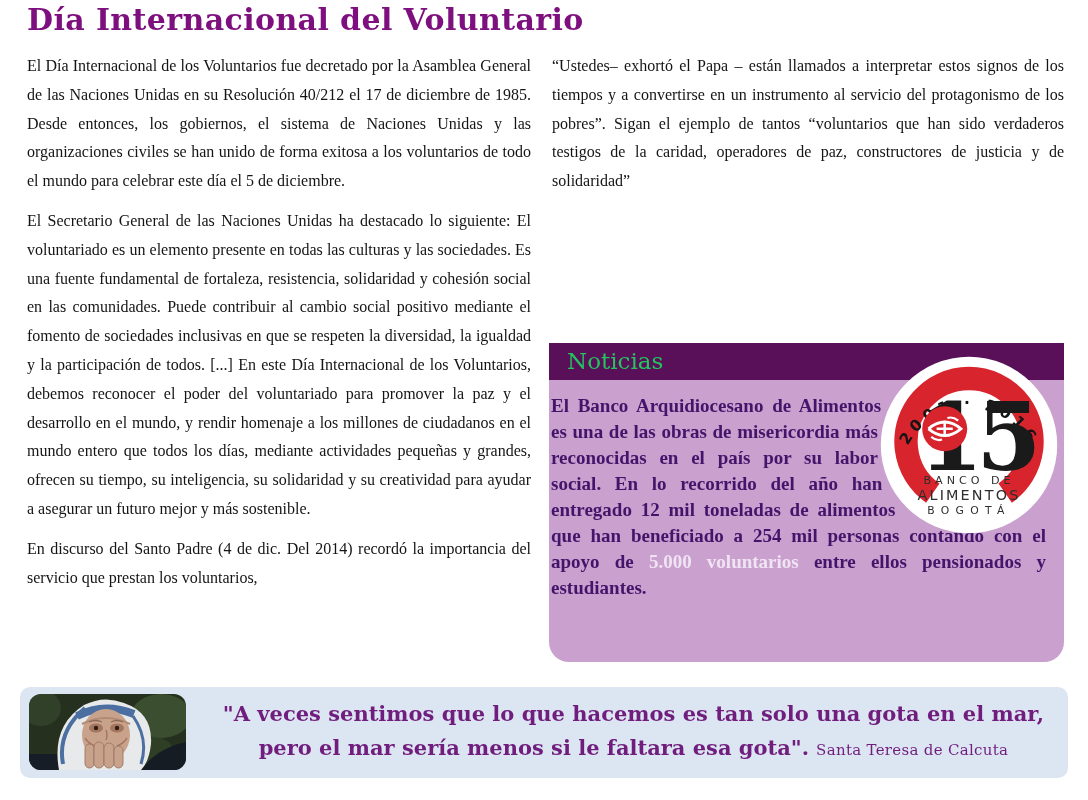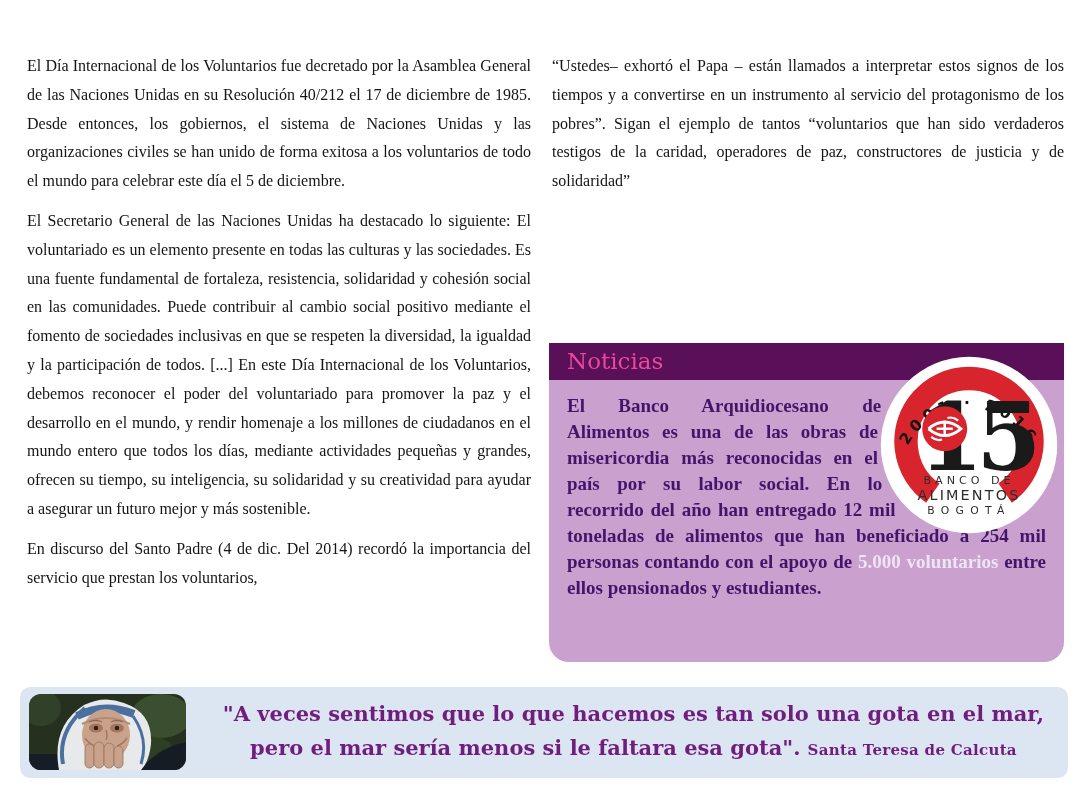--- a/index.html
+++ b/index.html
@@ -14,27 +14,27 @@
   }
   .col { position:absolute; top:52px; font-size:16px; line-height:28.8px; text-align:justify; }
   .col-left  { left:27px;  width:504px; }
   .col-right { left:552px; width:512px; }
   .col p { margin:0 0 11px 0; }
 
   
   .noticias { position:absolute; left:549px; top:343px; width:515px; height:319px; }
   .noticias-header {
     position:relative; z-index:1; height:37px; background:#591058;
-    color:#ec4899; font-family:"DejaVu Serif", serif; font-size:23px;
+    color:#22c55e; font-family:"DejaVu Serif", serif; font-size:23px;
     line-height:37px; padding-left:18px;
   }
   .noticias-body {
     position:relative; box-sizing:border-box; height:282px; overflow:hidden;
     background:#c9a0ce; border-radius:0 0 20px 20px;
-    padding:13px 18px 0 18px;
+    padding:13px 18px 0 2px;
     font-weight:700; font-size:19px; line-height:26px; color:#43156a;
     text-align:justify;
   }
   .noticias-body p { margin:0 0 12px 0; }
   .nb-highlight { color:#f0e4f4; }
   .logo-spacer { float:right; width:168px; height:122px; margin:0 0 4px 8px;
                  shape-outside:circle(92px at 100px 50px); }
   .logo { position:absolute; left:330px; top:12px; width:180px; height:180px; z-index:2; }
 
   
@@ -44,27 +44,28 @@
   }
   .photo {
     position:absolute; left:9px; top:7px; width:157px; height:76px;
     border-radius:12px; overflow:hidden;
   }
   .quote-text {
     position:absolute; left:195px; right:16px; top:10px; text-align:center;
     font-family:"DejaVu Serif", serif; font-weight:700;
     color:#701d7d; font-size:21px; line-height:34px;
   }
-  .quote-attr { font-size:15px; font-weight:700; margin-left:7px; letter-spacing:0.3px; }
+  .quote-attr { font-size:15px; font-weight:400; margin-left:7px; letter-spacing:0.3px; }
 </style>
 </head>
 <body>
 
 <div class="page">
 
+  <div class="title">Día Internacional del Voluntario</div>
 
   <div class="col col-left">
     <p>El Día Internacional de los Voluntarios fue decretado por la Asamblea General de las Naciones Unidas en su Resolución 40/212 el 17 de diciembre de 1985. Desde entonces, los gobiernos, el sistema de Naciones Unidas y las organizaciones civiles se han unido de forma exitosa a los voluntarios de todo el mundo para celebrar este día el 5 de diciembre.</p>
     <p>El Secretario General de las Naciones Unidas ha destacado lo siguiente: El voluntariado es un elemento presente en todas las culturas y las sociedades. Es una fuente fundamental de fortaleza, resistencia, solidaridad y cohesión social en las comunidades. Puede contribuir al cambio social positivo mediante el fomento de sociedades inclusivas en que se respeten la diversidad, la igualdad y la participación de todos. [...] En este Día Internacional de los Voluntarios, debemos reconocer el poder del voluntariado para promover la paz y el desarrollo en el mundo, y rendir homenaje a los millones de ciudadanos en el mundo entero que todos los días, mediante actividades pequeñas y grandes, ofrecen su tiempo, su inteligencia, su solidaridad y su creatividad para ayudar a asegurar un futuro mejor y más sostenible.</p>
     <p>En discurso del Santo Padre (4 de dic. Del 2014) recordó la importancia del servicio que prestan los voluntarios,</p>
   </div>
 
   <div class="col col-right">
     <p>“Ustedes– exhortó el Papa – están llamados a interpretar estos signos de los tiempos y a convertirse en un instrumento al servicio del protagonismo de los pobres”. Sigan el ejemplo de tantos “voluntarios que han sido verdaderos testigos de la caridad, operadores de paz, constructores de justicia y de solidaridad”</p>
   </div>

